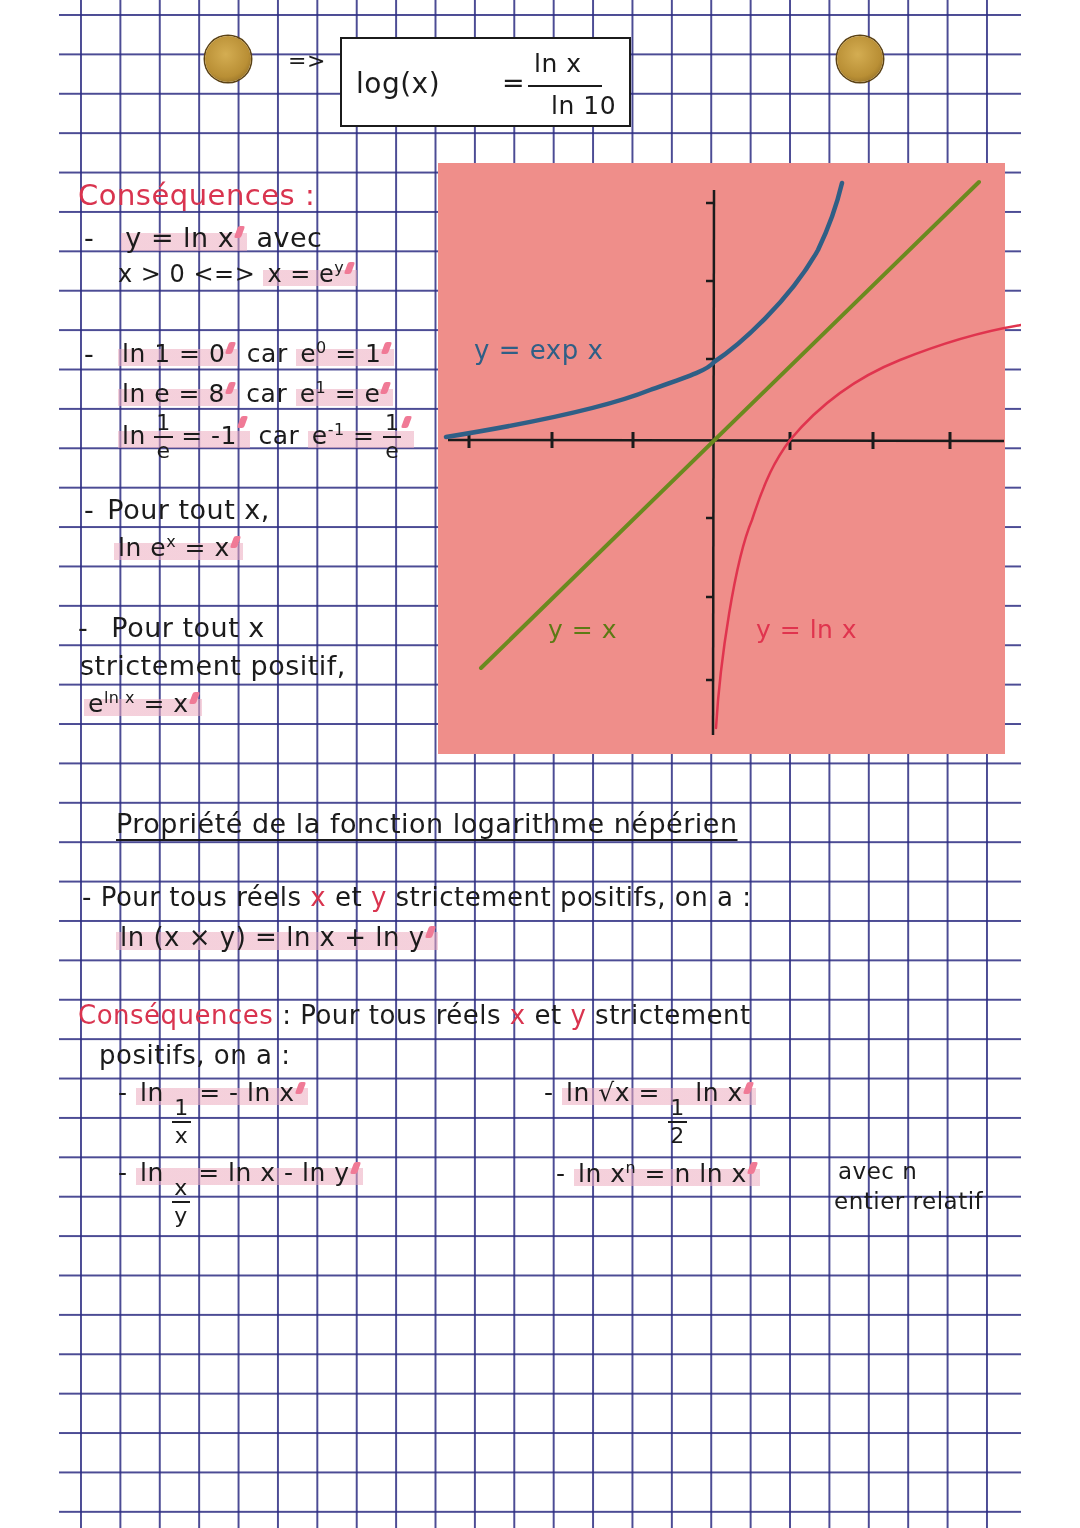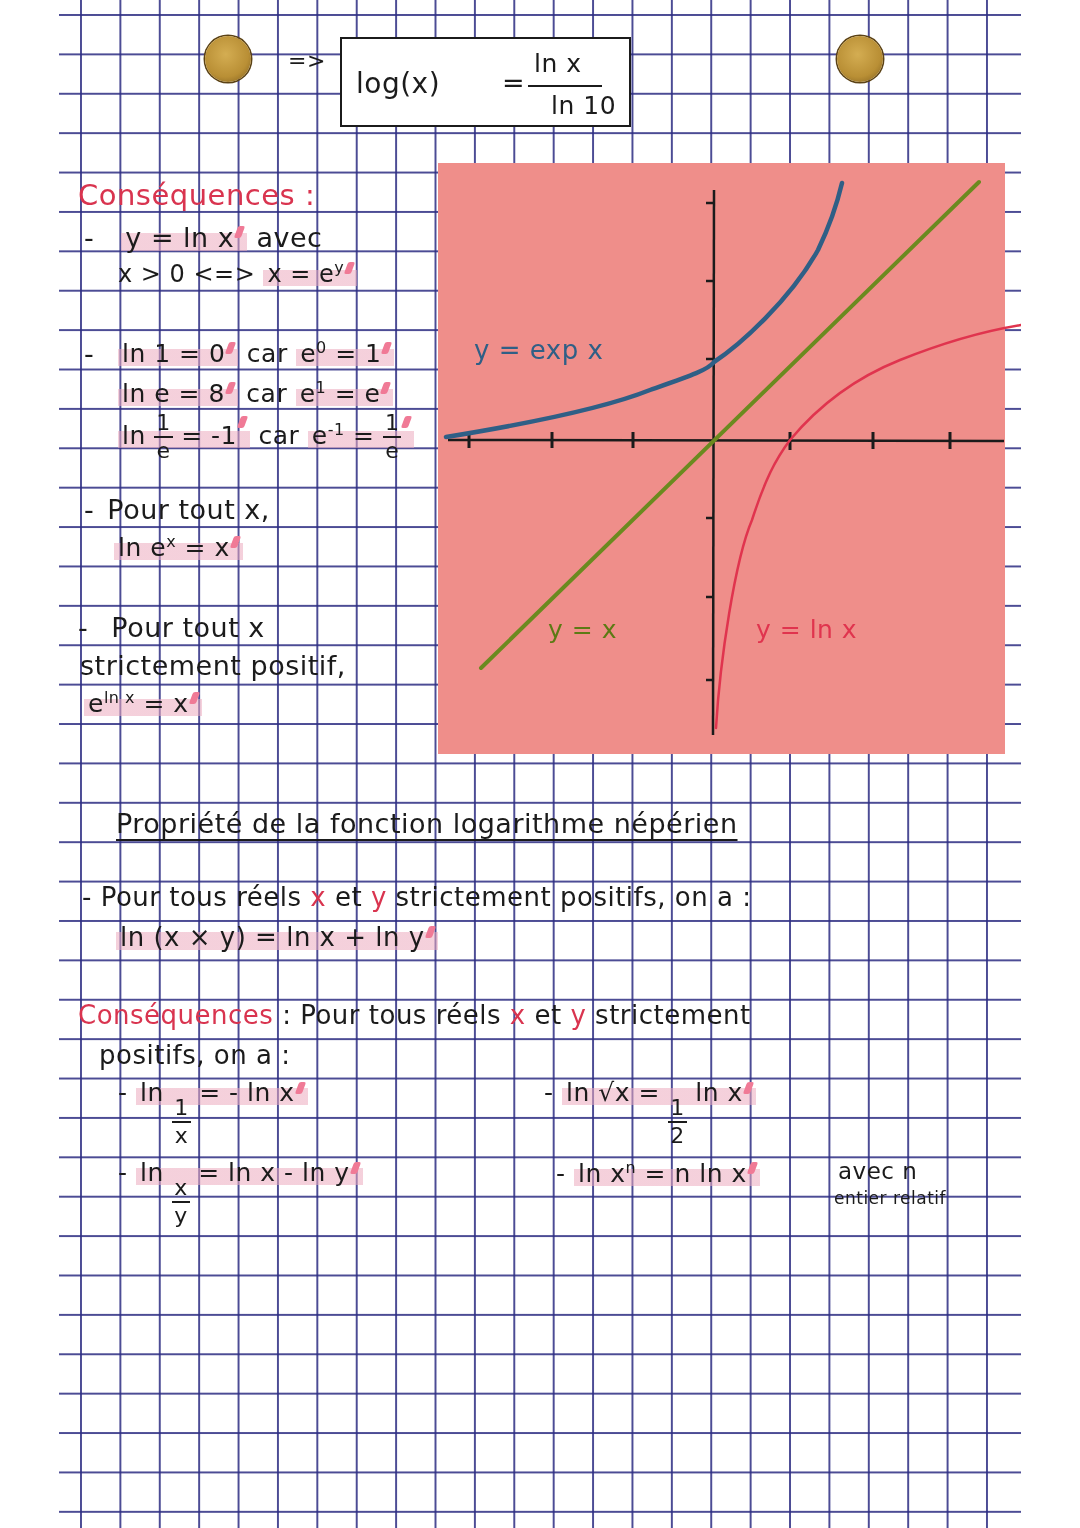--- a/index.html
+++ b/index.html
@@ -187,13 +187,13 @@
         <span class="num">1</span>
         <span class="bar"></span>
         <span>2</span>
       </span><span> ln x</span><span class="tick-mark"></span></span>
 </div>
 
 <div class="hand" style="left:556px;top:1158px;font-size:25px;">
   <span>- </span><span class="hl"><span>ln x</span><sup>n</sup><span> = n ln x</span><span class="tick-mark"></span></span>
 </div>
 <div class="hand" style="left:838px;top:1158px;font-size:23px;">avec n</div>
-<div class="hand" style="left:834px;top:1188px;font-size:17px;">entier relatif</div>
+<div class="hand" style="left:834px;top:1188px;font-size:23px;">entier relatif</div>
 
 </body></html>

